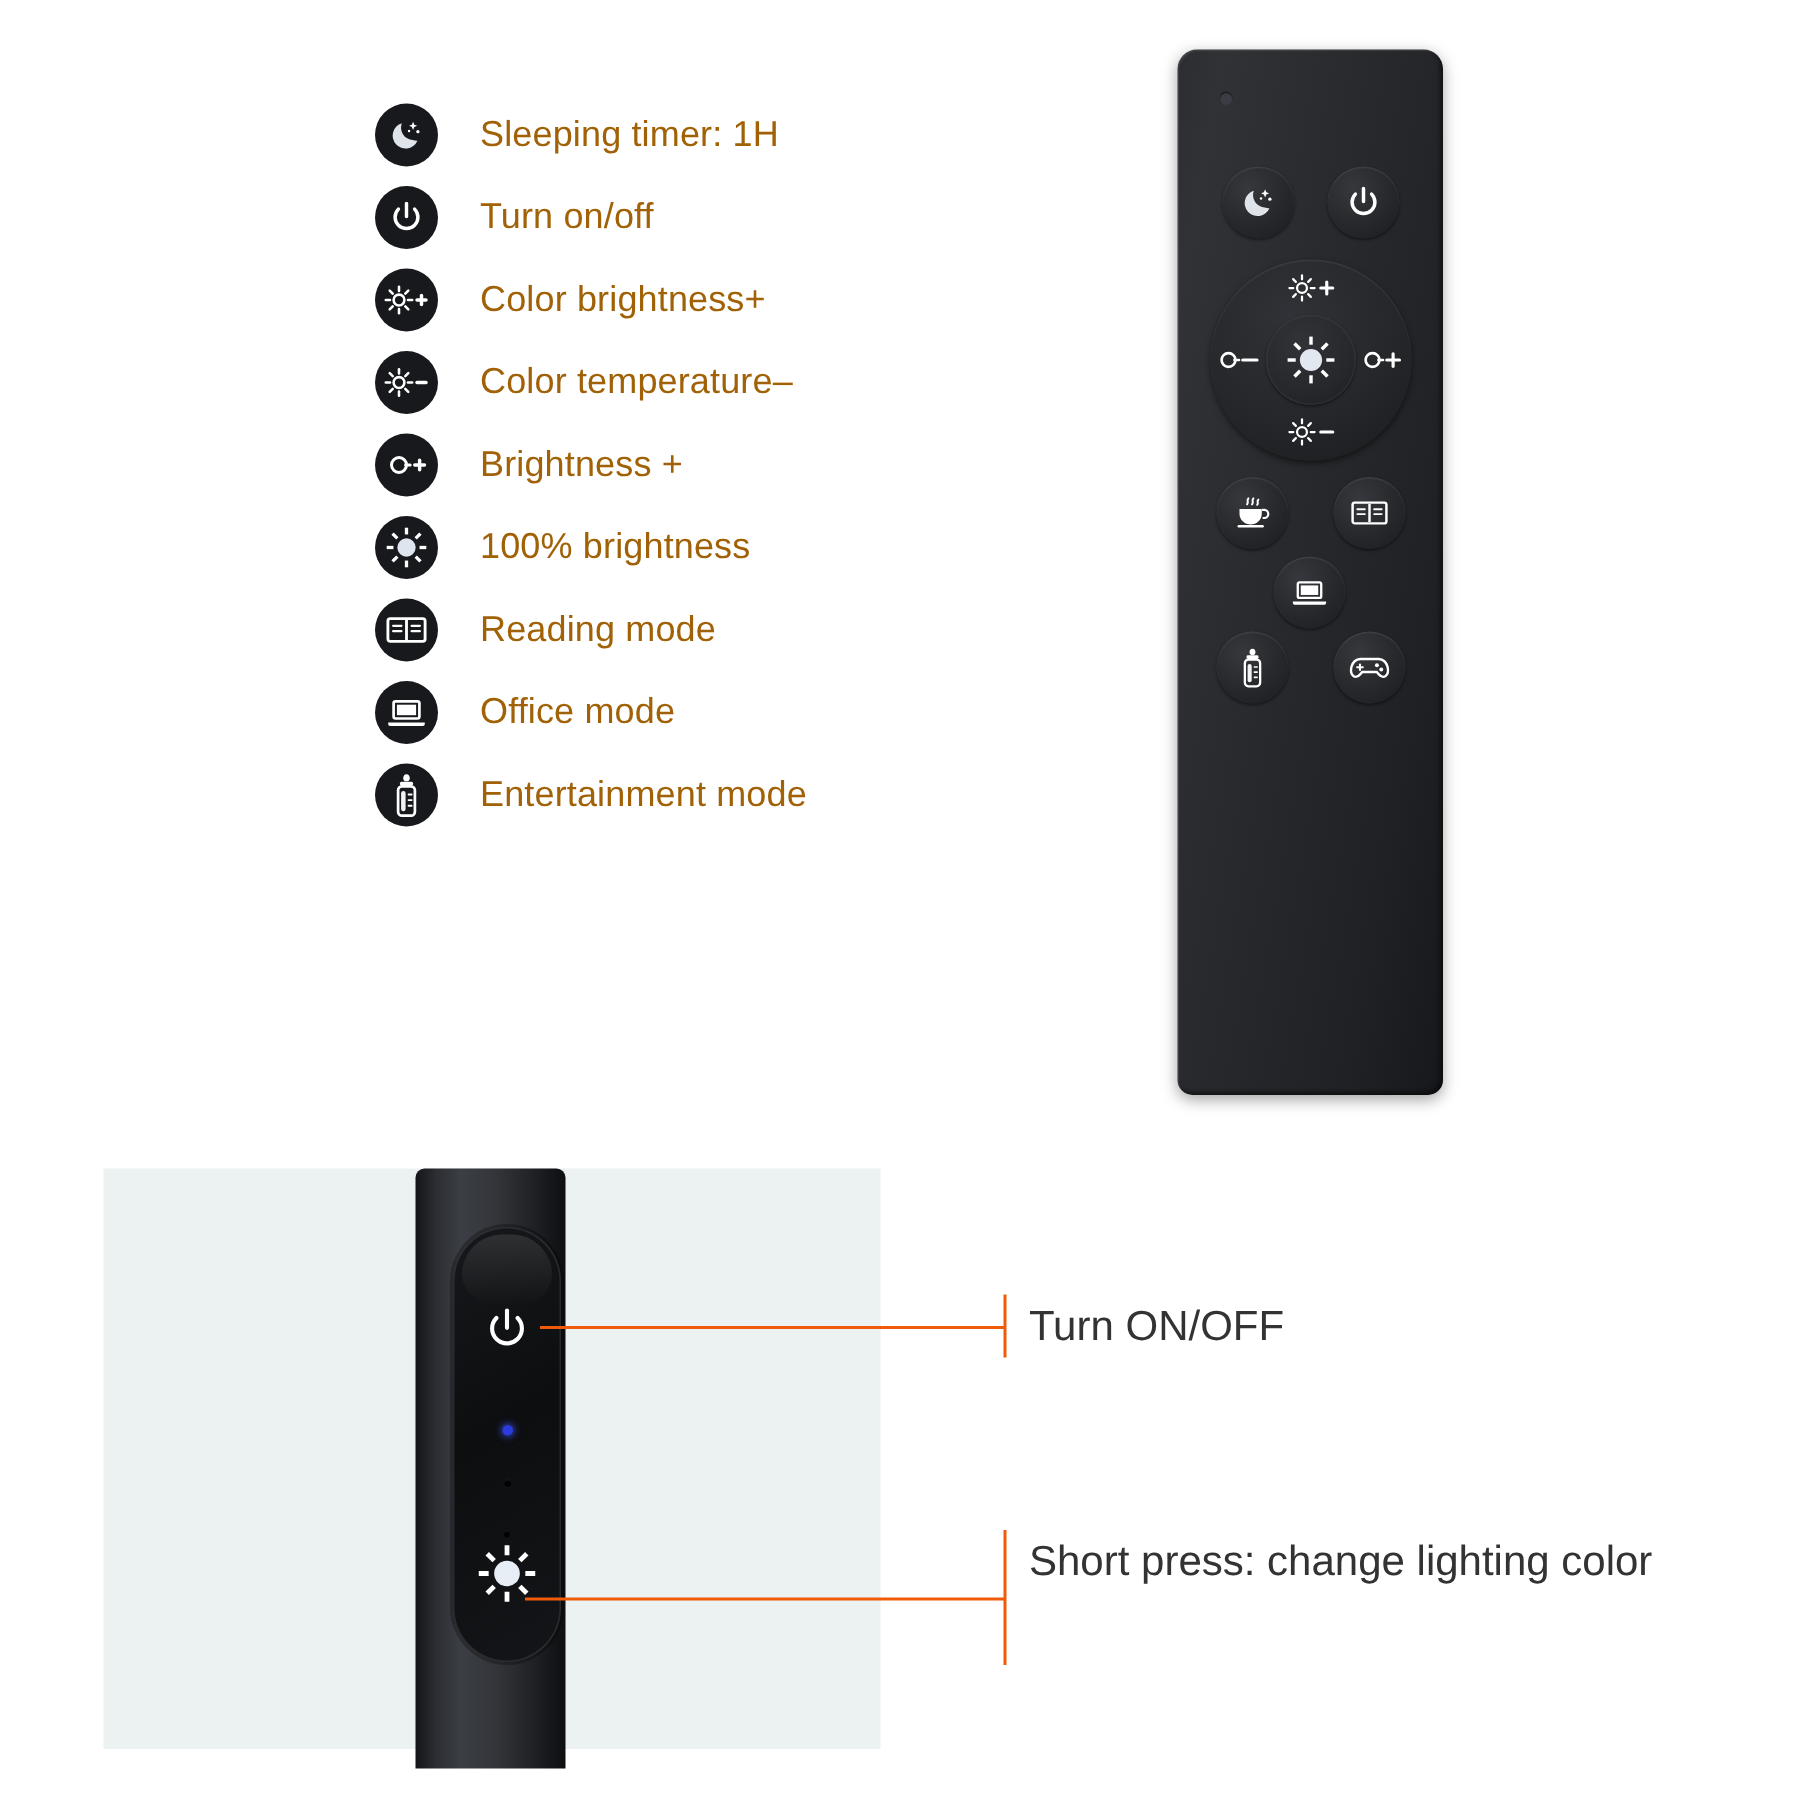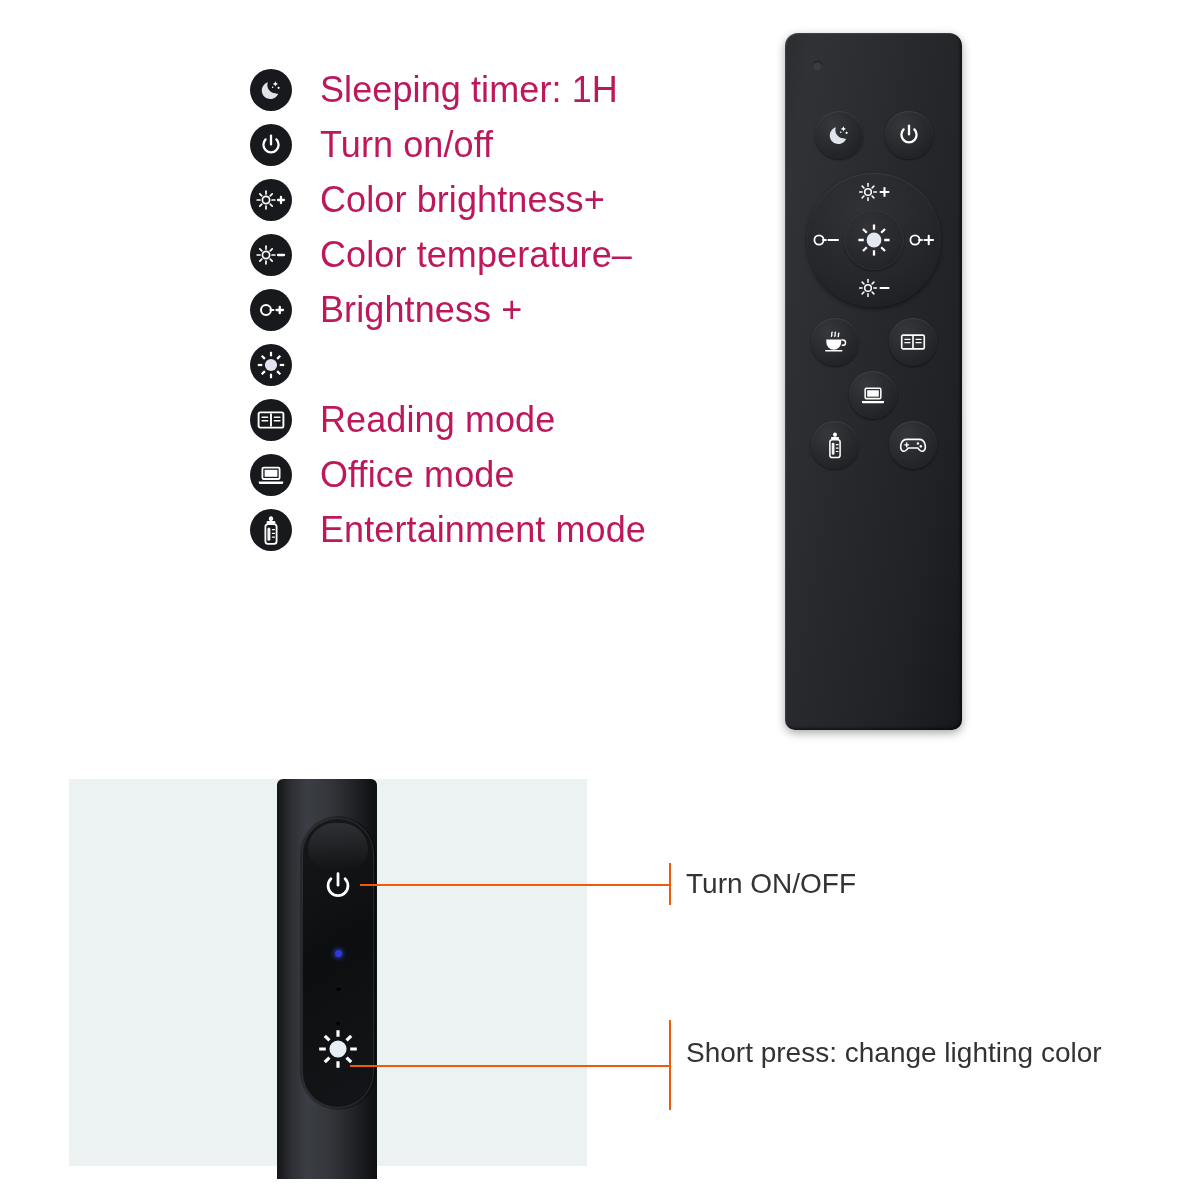--- a/index.html
+++ b/index.html
@@ -34,23 +34,23 @@
     min-width: 42px;
     border-radius: 50%;
     background: #17191c;
     display: flex;
     align-items: center;
     justify-content: center;
     margin-right: 28px;
   }
   .legend-badge svg { display: block; }
   .legend-label {
-    font-size: 36px;
+    font-size: 24px;
     line-height: 1;
-    color: #be185d;
+    color: #a16207;
     white-space: nowrap;
     letter-spacing: 0.1px;
   }
 
   
   #remote {
     position: absolute;
     left: 785px;
     top: 33px;
     width: 177px;
@@ -303,20 +303,21 @@
           <line x1="15" y1="23.7" x2="15" y2="28.2"></line>
           <line x1="1.8" y1="15" x2="6.3" y2="15"></line>
           <line x1="23.7" y1="15" x2="28.2" y2="15"></line>
           <line x1="5.7" y1="5.7" x2="8.9" y2="8.9"></line>
           <line x1="21.1" y1="21.1" x2="24.3" y2="24.3"></line>
           <line x1="5.7" y1="24.3" x2="8.9" y2="21.1"></line>
           <line x1="21.1" y1="8.9" x2="24.3" y2="5.7"></line>
         </g>
       </svg>
     </span>
+    <span class="legend-label">100% brightness</span>
   </div>
 
 
   <div class="legend-row">
     <span class="legend-badge">
       <svg width="28" height="22" viewBox="0 0 28 22">
         <rect x="1.6" y="3.4" width="24.8" height="15.2" rx="1.6" fill="none" stroke="#ffffff" stroke-width="1.9"></rect>
         <line x1="14" y1="4.4" x2="14" y2="17.6" stroke="#ffffff" stroke-width="1.9"></line>
         <g stroke="#ffffff" stroke-width="1.5" stroke-linecap="round">
           <line x1="5.1" y1="8.2" x2="10.6" y2="8.2"></line>
@@ -548,15 +549,15 @@
 </div>
 
 <span class="leader-h" style="left:360px; top:884px; width:310px;"></span>
 <span class="leader-v" style="left:669px; top:863px; height:42px;"></span>
 <div class="callout-text" style="left:686px; top:863px;">
   <div>Turn ON/OFF</div>
 </div>
 
 <span class="leader-h" style="left:350px; top:1065px; width:320px;"></span>
 <span class="leader-v" style="left:669px; top:1020px; height:90px;"></span>
-<div class="callout-text" style="left:686px; top:1020px;margin-top:12px;">
+<div class="callout-text" style="left:686px; top:1020px;">
   <div>Short press: change lighting color</div>
 </div>
 
 </body></html>

